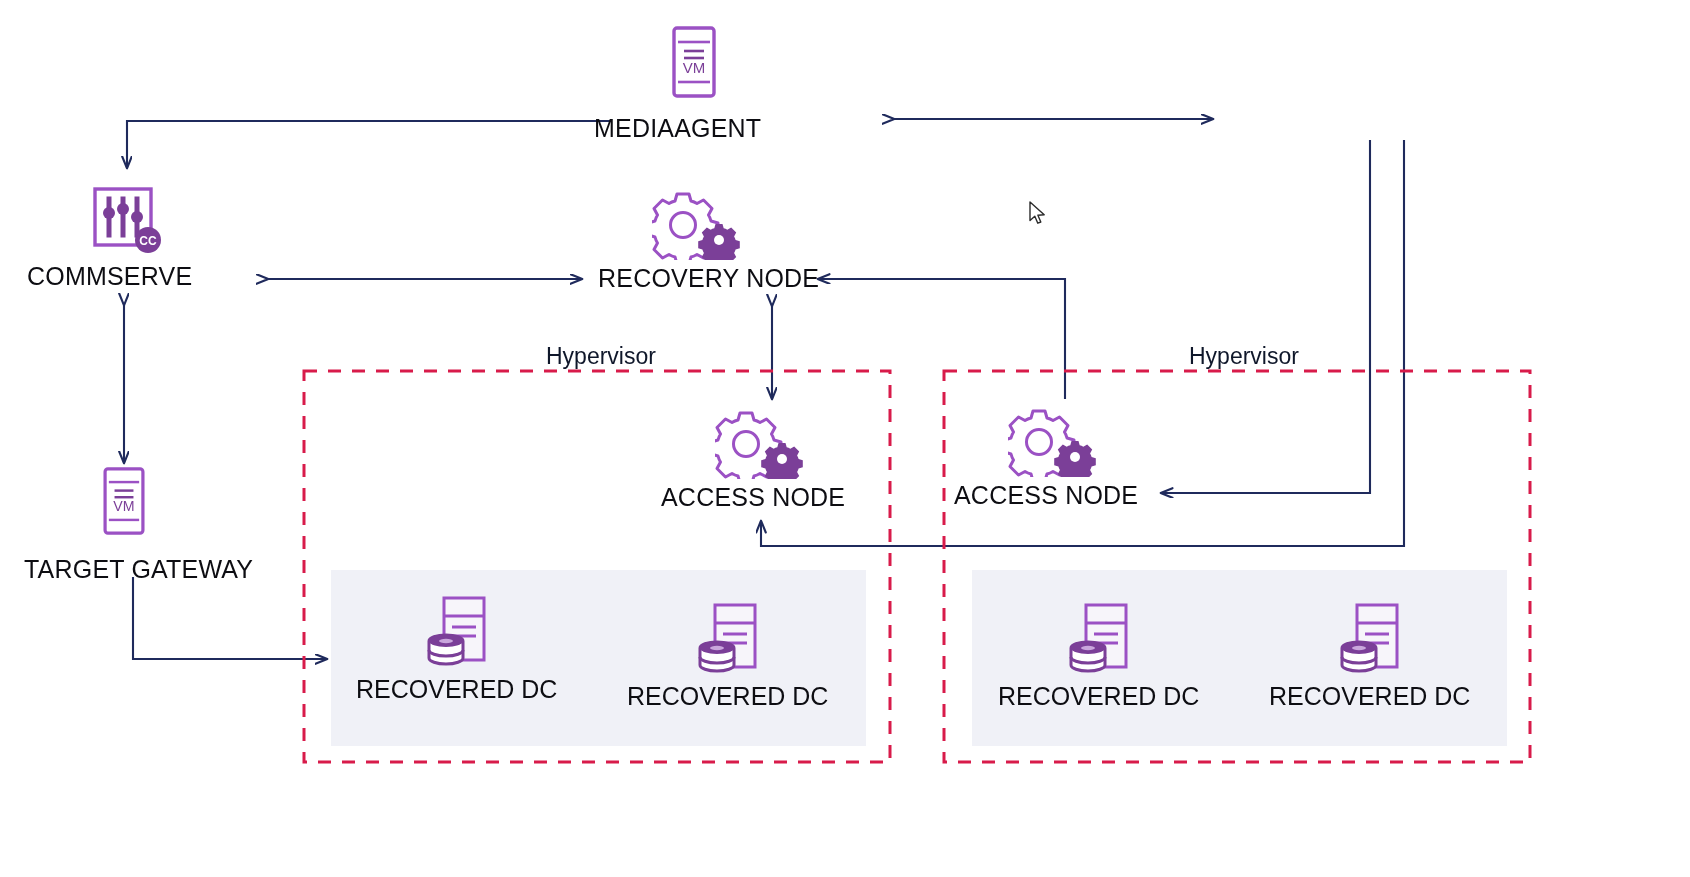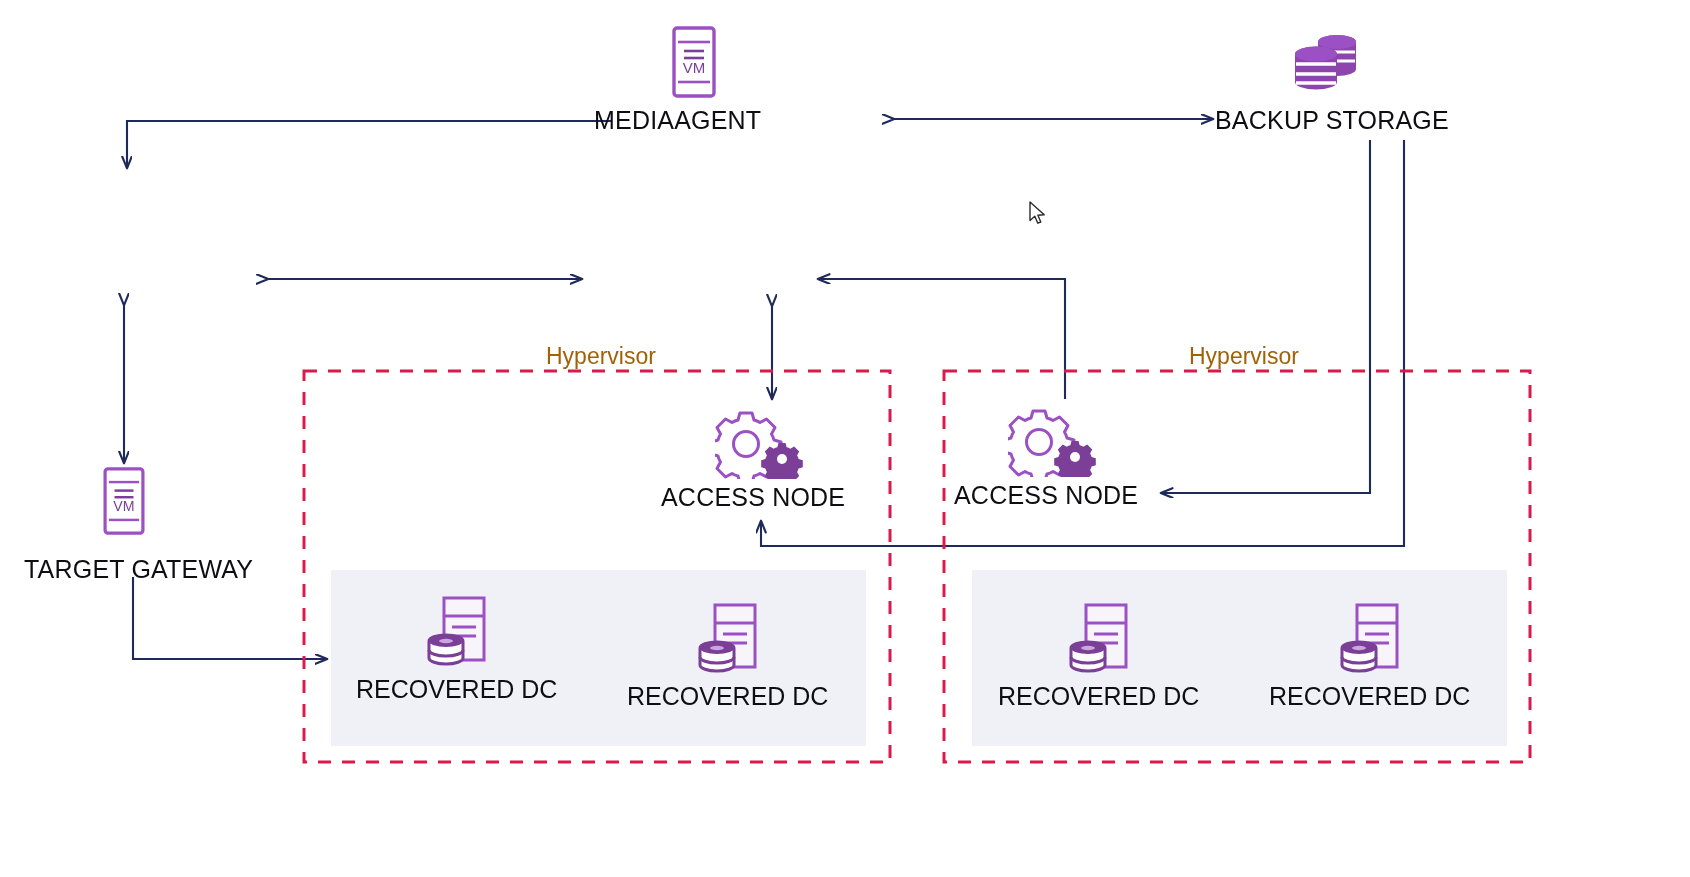--- a/index.html
+++ b/index.html
@@ -4,21 +4,21 @@
 <style>
   html,body{margin:0;padding:0;background:#ffffff;}
   body{width:1690px;height:877px;position:relative;overflow:hidden;
        font-family:"Liberation Sans",sans-serif;}
   #stage{position:absolute;left:0;top:0;width:1690px;height:877px;}
   svg.layer{position:absolute;left:0;top:0;width:1690px;height:877px;}
   #wires{z-index:1;}
   .node{position:absolute;z-index:4;text-align:left;}
   .node .cap{color:#0d0d12;font-size:25px;letter-spacing:.2px;white-space:nowrap;line-height:1;}
   .ico{display:block;margin:0 auto;}
-  .hyperlabel{position:absolute;z-index:5;color:#a16207;font-size:23px;white-space:nowrap;}
+  .hyperlabel{position:absolute;z-index:5;color:#0f172a;font-size:23px;white-space:nowrap;}
   .dcwrap{position:absolute;z-index:4;text-align:left;}
   .dcwrap .cap{color:#0d0d12;font-size:25px;white-space:nowrap;line-height:1;}
 </style>
 </head>
 <body>
 
 <div id="stage">
 
   <svg class="layer" id="wires" viewBox="0 0 1690 877">
     <defs>
@@ -62,45 +62,60 @@
 
   <div class="node" style="left:594px;top:25px;width:200px;">
     <svg class="ico" width="46" height="74" viewBox="0 0 46 74">
       <rect x="3" y="3" width="40" height="68" rx="3" fill="#fff" stroke="#9B51C4" stroke-width="3.4"></rect>
       <line x1="7" y1="17" x2="39" y2="17" stroke="#9B51C4" stroke-width="2.6"></line>
       <line x1="7" y1="57" x2="39" y2="57" stroke="#9B51C4" stroke-width="2.6"></line>
       <line x1="13" y1="26" x2="33" y2="26" stroke="#7B3F98" stroke-width="2.6"></line>
       <line x1="13" y1="33" x2="33" y2="33" stroke="#7B3F98" stroke-width="2.6"></line>
       <text x="23" y="48" font-family="Liberation Sans,sans-serif" font-size="15" fill="#7B3F98" text-anchor="middle">VM</text>
     </svg>
-    <div class="cap" style="margin-top:9px;">MEDIAAGENT</div>
-  </div>
-
-  <div class="node" style="left:1215px;top:25px;width:220px;">
-    <svg class="ico" width="74" height="74" viewBox="0 0 74 74">
-      <g fill="#8E44AD">
-        <path d="M30,17 a19,7 0 0 1 38,0 v27 a19,7 0 0 1 -38,0 z"></path>
-        <ellipse cx="49" cy="17" rx="19" ry="7" fill="#9B51C4"></ellipse>
-        <g stroke="#ffffff" stroke-width="3">
-          <line x1="31" y1="27" x2="67" y2="27"></line>
-          <line x1="31" y1="36" x2="67" y2="36"></line>
-        </g>
-        <path d="M7,29 a21,7.5 0 0 1 42,0 v28 a21,7.5 0 0 1 -42,0 z"></path>
-        <ellipse cx="28" cy="29" rx="21" ry="7.5" fill="#9B51C4"></ellipse>
-        <g stroke="#ffffff" stroke-width="3.4">
-          <line x1="8" y1="39" x2="48" y2="39"></line>
-          <line x1="8" y1="49" x2="48" y2="49"></line>
-          <line x1="8" y1="58" x2="48" y2="58"></line>
-        </g>
-      </g>
-    </svg>
-    <div class="cap" style="margin-top:9px;">BACKUP STORAGE</div>
-  </div>
-
-
+    <div class="cap" style="margin-top:17px;">MEDIAAGENT</div>
+  </div>
+
+
+  <div class="node" style="left:27px;top:185px;width:200px;">
+    <svg class="ico" width="72" height="72" viewBox="0 0 72 72">
+      <rect x="4" y="4" width="56" height="56" fill="#fff" stroke="#9B51C4" stroke-width="3.4"></rect>
+      <g stroke="#7B3F98" stroke-width="5" stroke-linecap="square">
+        <line x1="18" y1="14" x2="18" y2="50"></line>
+        <line x1="32" y1="14" x2="32" y2="50"></line>
+        <line x1="46" y1="14" x2="46" y2="50"></line>
+      </g>
+      <g fill="#7B3F98">
+        <circle cx="18" cy="28" r="6"></circle>
+        <circle cx="32" cy="24" r="6"></circle>
+        <circle cx="46" cy="32" r="6"></circle>
+      </g>
+      <circle cx="57" cy="55" r="13" fill="#7B3F98"></circle>
+      <text x="57" y="60" font-family="Liberation Sans,sans-serif" font-size="12" font-weight="bold" fill="#ffffff" text-anchor="middle">CC</text>
+    </svg>
+    <div class="cap" style="margin-top:7px;">COMMSERVE</div>
+  </div>
+
+  <div class="node" style="left:598px;top:190px;width:200px;">
+    <svg class="ico" width="92" height="70" viewBox="0 0 92 70">
+      <path d="M25,4 h12 l2,7 a20,20 0 0 1 6,2.5 l6.5,-3.5 l8.5,8.5 l-3.5,6.5 a20,20 0 0 1 2.5,6 l7,2 v12 l-7,2
+               a20,20 0 0 1 -2.5,6 l3.5,6.5 l-8.5,8.5 l-6.5,-3.5 a20,20 0 0 1 -6,2.5 l-2,7 h-12 l-2,-7
+               a20,20 0 0 1 -6,-2.5 l-6.5,3.5 l-8.5,-8.5 l3.5,-6.5 a20,20 0 0 1 -2.5,-6 l-7,-2 v-12 l7,-2
+               a20,20 0 0 1 2.5,-6 l-3.5,-6.5 l8.5,-8.5 l6.5,3.5 a20,20 0 0 1 6,-2.5 z" fill="none" stroke="#9B51C4" stroke-width="3" stroke-linejoin="round"></path>
+      <circle cx="31" cy="35" r="12.5" fill="none" stroke="#9B51C4" stroke-width="3"></circle>
+      <g fill="#7B3F98" transform="translate(67,50)">
+        <path d="M-3.5,-16 h7 l1.2,4.2 a12,12 0 0 1 3.6,1.5 l3.9,-2.1 l5,5 l-2.1,3.9 a12,12 0 0 1 1.5,3.6 l4.2,1.2
+                 v7 l-4.2,1.2 a12,12 0 0 1 -1.5,3.6 l2.1,3.9 l-5,5 l-3.9,-2.1 a12,12 0 0 1 -3.6,1.5 l-1.2,4.2
+                 h-7 l-1.2,-4.2 a12,12 0 0 1 -3.6,-1.5 l-3.9,2.1 l-5,-5 l2.1,-3.9 a12,12 0 0 1 -1.5,-3.6 l-4.2,-1.2
+                 v-7 l4.2,-1.2 a12,12 0 0 1 1.5,-3.6 l-2.1,-3.9 l5,-5 l3.9,2.1 a12,12 0 0 1 3.6,-1.5 z"></path>
+        <circle cx="0" cy="0" r="5" fill="#ffffff"></circle>
+      </g>
+    </svg>
+    <div class="cap" style="margin-top:6px;">RECOVERY NODE</div>
+  </div>
 
   <div class="node" style="left:24px;top:466px;width:200px;">
     <svg class="ico" width="44" height="70" viewBox="0 0 46 74">
       <rect x="3" y="3" width="40" height="68" rx="3" fill="#fff" stroke="#9B51C4" stroke-width="3.4"></rect>
       <line x1="7" y1="17" x2="39" y2="17" stroke="#9B51C4" stroke-width="2.6"></line>
       <line x1="7" y1="57" x2="39" y2="57" stroke="#9B51C4" stroke-width="2.6"></line>
       <line x1="13" y1="26" x2="33" y2="26" stroke="#7B3F98" stroke-width="2.6"></line>
       <line x1="13" y1="33" x2="33" y2="33" stroke="#7B3F98" stroke-width="2.6"></line>
       <text x="23" y="48" font-family="Liberation Sans,sans-serif" font-size="15" fill="#7B3F98" text-anchor="middle">VM</text>
     </svg>

